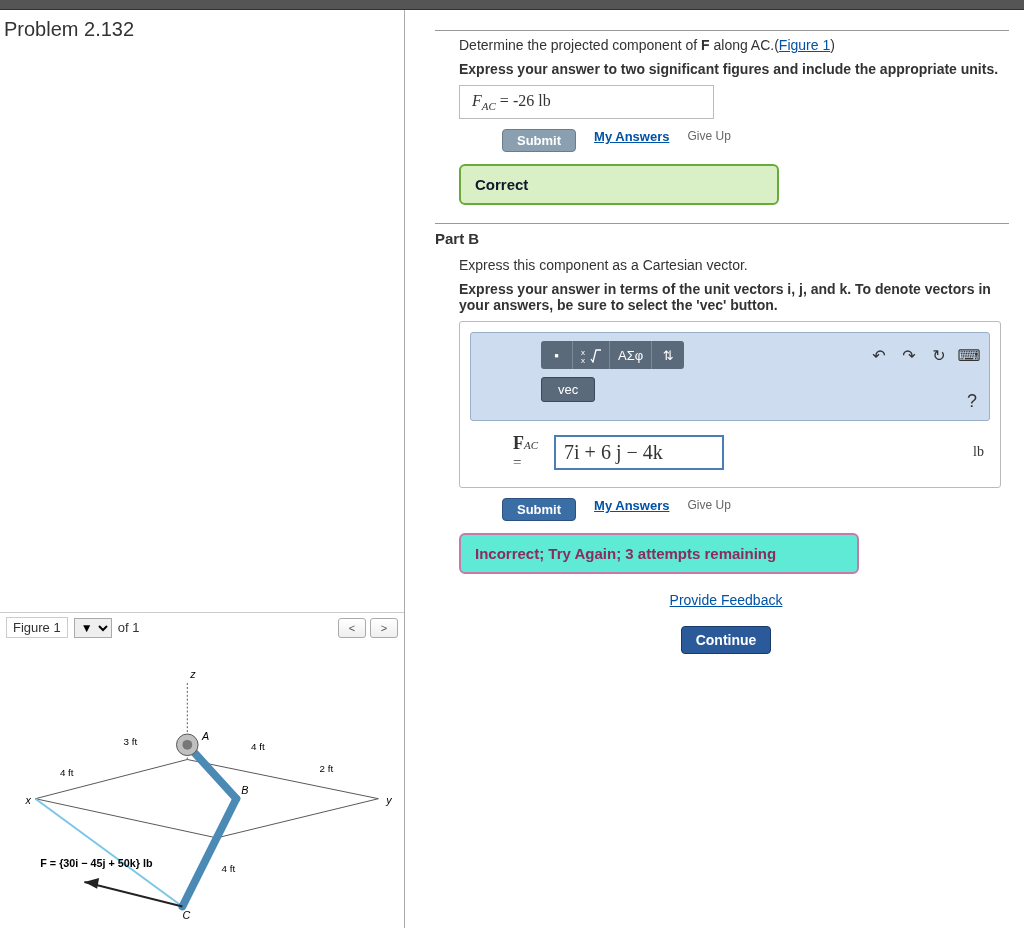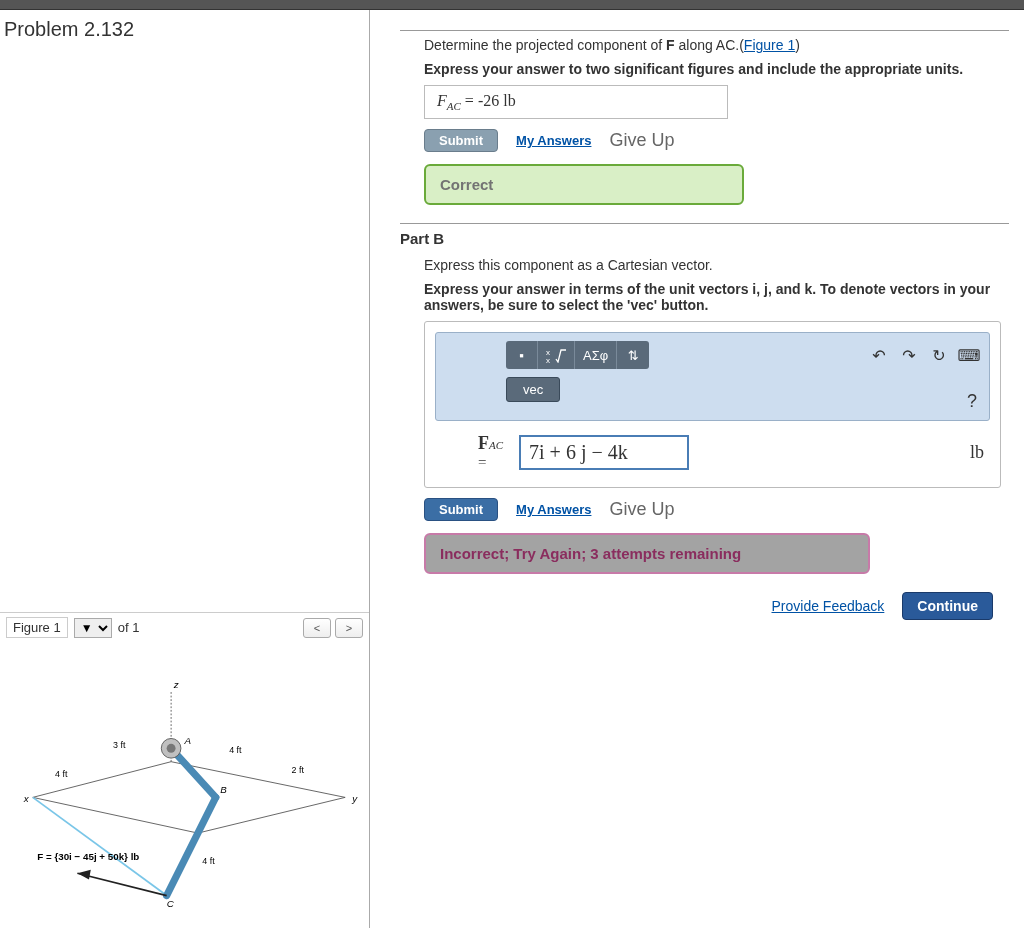--- a/index.html
+++ b/index.html
@@ -1,63 +1,63 @@
 <!DOCTYPE html>
 <html><head>
 <meta charset="utf-8">
 <style>
 * { box-sizing: border-box; margin: 0; padding: 0; }
 body { font-family: Arial, Helvetica, sans-serif; font-size: 14px; background: #fff; color: #333; }
 .topbar { height: 10px; background: #555; border-bottom: 1px solid #333; }
 .main { display: flex; height: calc(928px - 10px); }
-.left { width: 370px; border-right: 1px solid #aaa; position: relative; display: flex; flex-direction: column; }
+.left { width: 405px; border-right: 1px solid #aaa; position: relative; display: flex; flex-direction: column; }
 .right { flex: 1; padding: 20px 15px 0 30px; overflow: auto; }
 .problem-title { font-size: 20px; padding: 8px 4px; }
 .left-spacer { flex: 1; }
 .figure-box { border-top: 1px solid #ccc; padding: 4px 6px; }
 .figure-header { display: flex; align-items: center; gap: 6px; margin-bottom: 6px; }
 .figure-label { border: 1px solid #ccc; padding: 2px 6px; font-size: 13px; background: #fff; }
 .figure-select { font-size: 12px; border: 1px solid #aaa; padding: 1px 2px; }
 .figure-of { font-size: 13px; }
 .nav-btns { margin-left: auto; display: flex; gap: 4px; }
 .nav-btn { width: 28px; height: 20px; border: 1px solid #aaa; border-radius: 3px; background: linear-gradient(#fff,#eee); font-size: 11px; color: #555; display: flex; align-items: center; justify-content: center; cursor: pointer; }
 .figure-img { width: 100%; height: 280px; position: relative; background: #fff; }
 .part-heading { font-weight: bold; font-size: 15px; margin: 6px 0 10px 0; }
 .hr { border-top: 1px solid #999; margin-bottom: 6px; }
 .part-body { padding-left: 24px; padding-right: 8px; }
 .part-text { font-size: 14px; margin-bottom: 8px; }
 .link { color: #0052a5; text-decoration: underline; cursor: pointer; }
 .bold { font-weight: bold; }
-.answer-box { border: 1px solid #bbb; padding: 6px 12px; width: 304px; font-family: 'Times New Roman', serif; font-size: 16px; margin-bottom: 10px; }
+.answer-box { border: 1px solid #bbb; padding: 6px 12px; width: 255px; font-family: 'Times New Roman', serif; font-size: 16px; margin-bottom: 10px; }
 .answer-box i { font-style: italic; }
 .sub { font-size: 11px; vertical-align: sub; }
-.btn-row { display: flex; align-items: center; gap: 18px; margin-bottom: 12px; }
+.btn-row { display: flex; align-items: flex-start; gap: 18px; margin-bottom: 12px; margin-left: 43px; }
 .submit-btn { background: #8aa0b0; color: #fff; border: 1px solid #6a7d8c; border-radius: 4px; padding: 3px 14px; font-size: 13px; font-weight: bold; cursor: pointer; }
 .submit-btn.active { background: #3b6ea5; border-color: #2a5182; }
 .my-answers { color: #0052a5; text-decoration: underline; font-weight: bold; font-size: 13px; cursor: pointer; }
-.give-up { font-size: 18px; color: #666; cursor: pointer; }
+.give-up { font-size: 12px; color: #666; cursor: pointer; }
 .feedback-box { border: 2px solid; border-radius: 6px; padding: 10px 14px; font-weight: bold; font-size: 15px; width: 320px; margin-bottom: 18px; }
-.correct { border-color: #6aaa3a; background: #d9efc6; color: #737373; }
-.incorrect { border-color: #c77aa8; background: #a3a3a3; color: #8a2d5e; width: 446px; }
+.correct { border-color: #6aaa3a; background: #d9efc6; color: #0f172a; }
+.incorrect { border-color: #c77aa8; background: #5eead4; color: #8a2d5e; width: 400px; }
 .equation-editor { border: 1px solid #bbb; border-radius: 3px; padding: 10px; background: #fff; margin-bottom: 10px; }
 .toolbar-panel { background: #cdddef; border: 1px solid #9ab0c8; border-radius: 3px; padding: 8px 10px 10px 70px; position: relative; margin-bottom: 12px; }
 .tool-row { display: flex; align-items: center; gap: 4px; margin-bottom: 8px; }
 .tool-btn { background: #5a6a7a; color: #fff; border: none; padding: 4px 8px; font-size: 13px; display: flex; align-items: center; justify-content: center; height: 28px; min-width: 32px; cursor: pointer; }
 .tool-btn-group { display: flex; border-radius: 3px; overflow: hidden; }
 .tool-btn-sep { border-right: 1px solid #7a8a9a; }
 .tool-right { margin-left: auto; display: flex; gap: 10px; align-items: center; color: #333; }
 .tool-icon { width: 20px; height: 18px; cursor: pointer; display: flex; align-items: center; justify-content: center; font-size: 16px; }
 .vec-btn { background: #5a6a7a; color: #fff; border: 1px solid #3a4a5a; border-radius: 3px; padding: 4px 16px; font-size: 13px; cursor: pointer; }
 .help-q { font-size: 18px; color: #333; cursor: pointer; position: absolute; right: 12px; bottom: 8px; }
 .answer-row { display: flex; align-items: center; gap: 16px; padding: 0 6px 6px 6px; margin-left: 37px; }
 .var-label { font-family: 'Times New Roman', serif; font-size: 15px; }
 .var-label .big { font-size: 18px; font-weight: bold; }
 .answer-input { border: 2px solid #4a7db5; padding: 4px 8px; font-family: 'Times New Roman', serif; font-size: 20px; min-width: 170px; }
-.unit-lb { font-family: 'Times New Roman', serif; font-size: 18px; margin-left: auto; }
-.footer-row { display: flex; justify-content: flex-end; align-items: center; gap: 18px; margin-top: 12px; padding-right: 8px; }
+.unit-lb { font-family: 'Times New Roman', serif; font-size: 14px; margin-left: auto; }
+.footer-row { display: flex; justify-content: flex-end; align-items: center; gap: 18px; margin-top: 12px; padding-right: 8px; flex-direction: column; }
 .continue-btn { background: #2a5a9a; color: #fff; border: 1px solid #1a3a6a; border-radius: 4px; padding: 5px 14px; font-size: 14px; font-weight: bold; cursor: pointer; }
 .provide-fb { color: #0052a5; text-decoration: underline; font-size: 14px; cursor: pointer; }
 
 .figsvg { width: 100%; height: 100%; }
 </style>
 </head>
 <body>
 
 <div class="topbar"></div>
 <div class="main">

